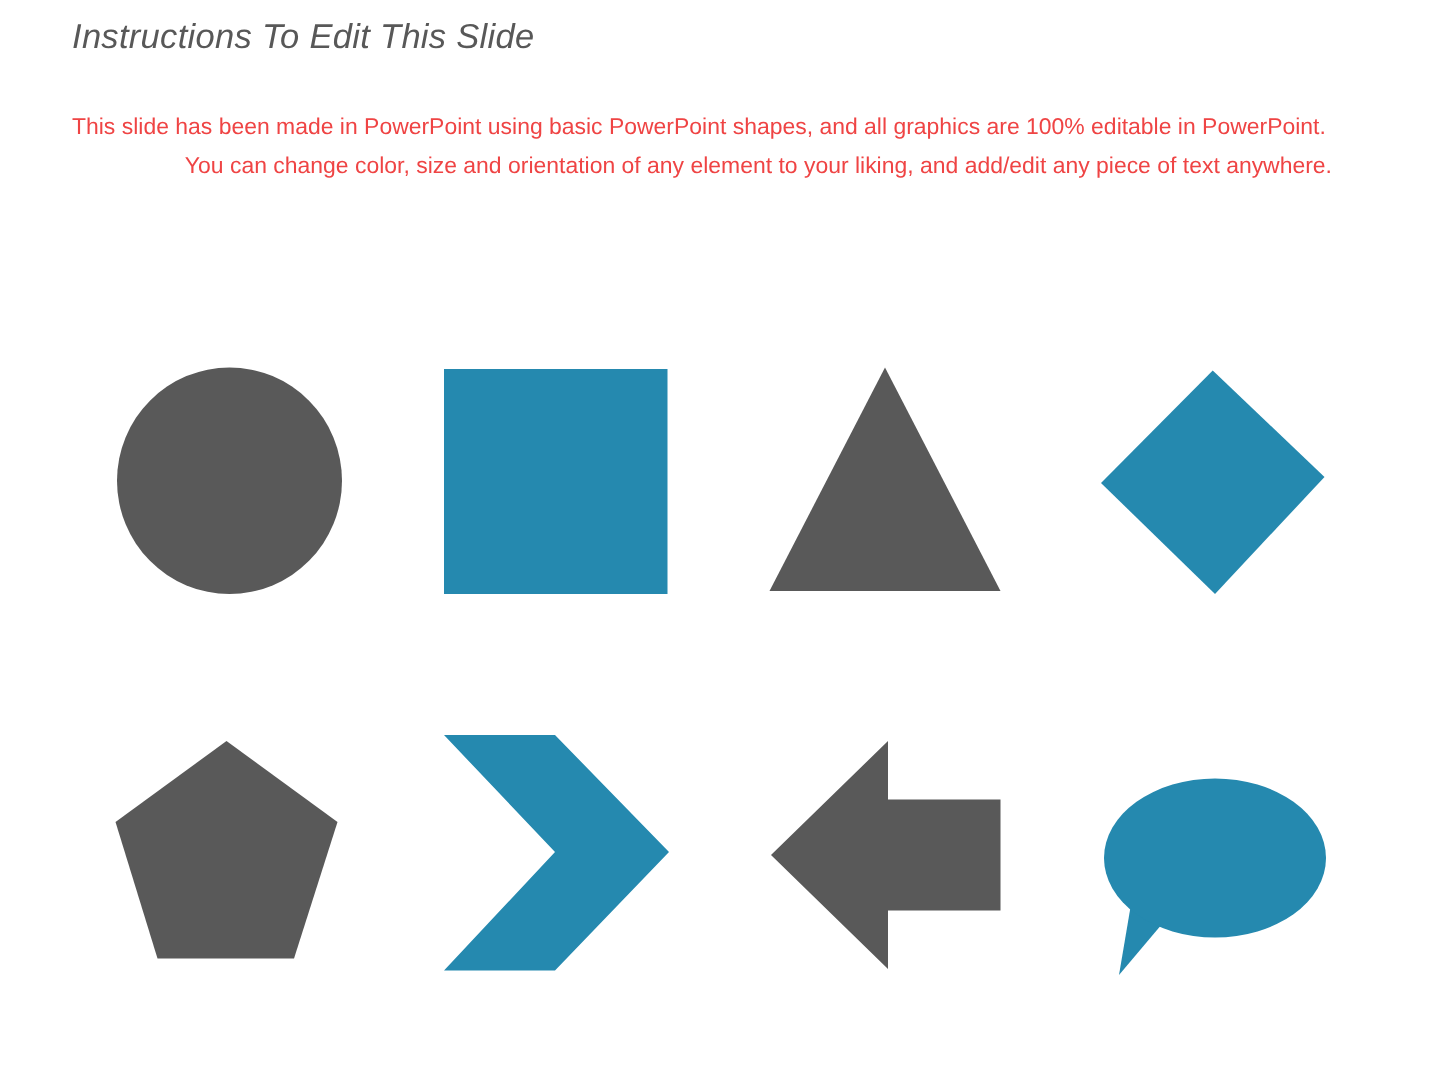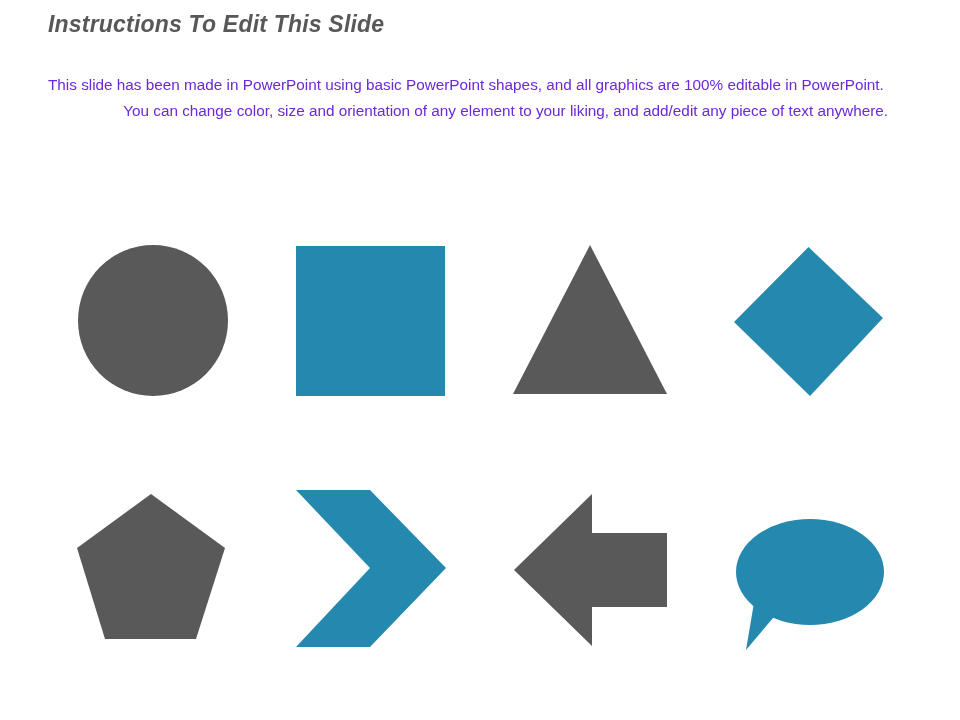--- a/index.html
+++ b/index.html
@@ -23,21 +23,21 @@
     box-sizing: border-box;
   }
 
   
   #slide-title {
     position: absolute;
     left: 48px;
     top: 11px;
     font-size: 23px;
     font-style: italic;
-    font-weight: bold;
+    font-weight: normal;
     color: #585858;
     letter-spacing: 0.2px;
     margin: 0;
     white-space: nowrap;
   }
 
   #body-copy {
     position: absolute;
     left: 48px;
     top: 72px;
@@ -77,21 +77,21 @@
   #shape-arrow-left   { left: 514px; top: 494px; width: 153px; height: 152px; }
   #shape-speech-bubble{ left: 736px; top: 519px; width: 148px; height: 131px; }
 </style>
 </head>
 <body style="background: rgb(255, 255, 255);">
 
 <div id="slide">
 
   <h1 id="slide-title" style="color: rgb(88, 88, 88);">Instructions To Edit This Slide</h1>
 
-  <div id="body-copy" style="color: #6d28d9;">
+  <div id="body-copy" style="color: #ef4444;">
     <p class="para">This slide has been made in PowerPoint using basic PowerPoint shapes, and all graphics are 100% editable in PowerPoint.</p>
     <p class="para last">You can change color, size and orientation of any element to your liking, and add/edit any piece of text anywhere.</p>
   </div>
 
   <div class="shape" id="shape-circle">
     <svg viewBox="0 0 150 151" width="150" height="151" aria-hidden="true">
       <ellipse cx="75" cy="75.5" rx="75" ry="75.5" fill="#595959"></ellipse>
     </svg>
   </div>
 

